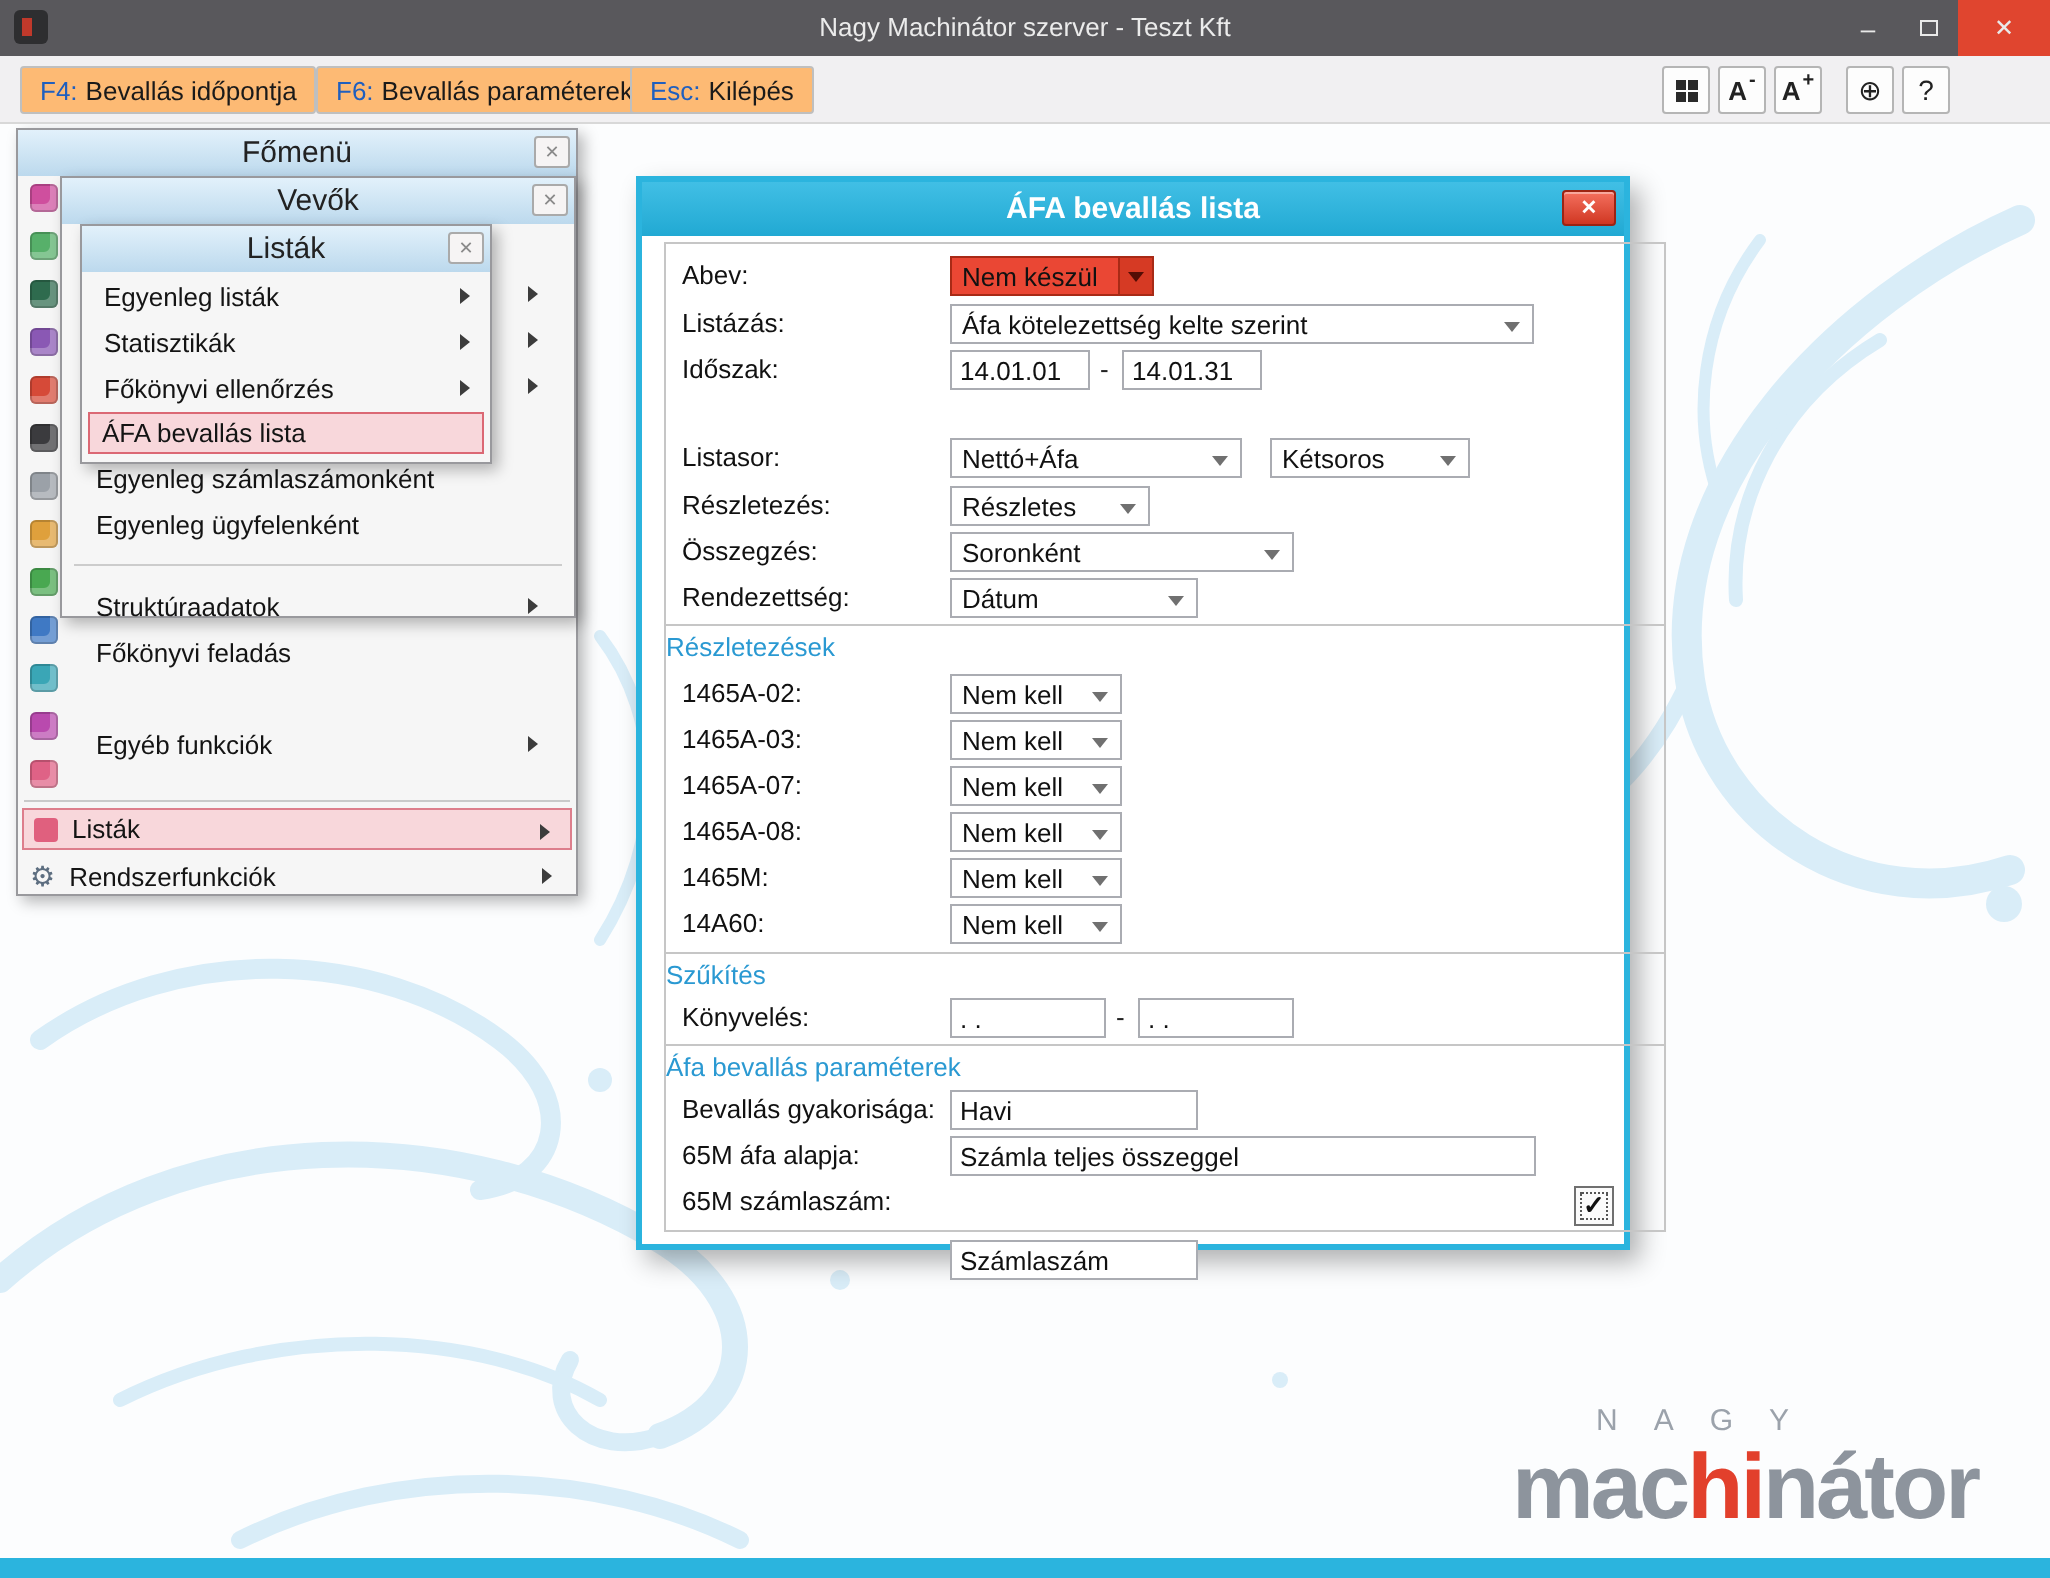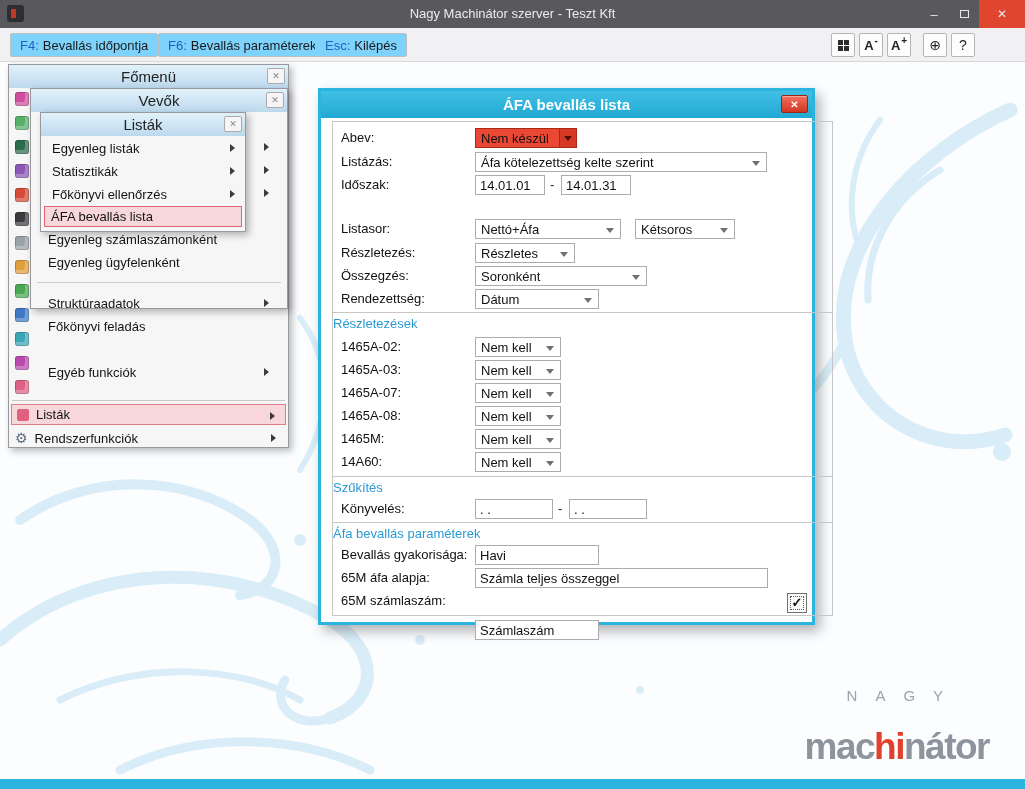--- a/index.html
+++ b/index.html
@@ -11,36 +11,36 @@
   .tb-title { position:absolute; left:0; right:0; top:0; height:28px; line-height:28px; text-align:center; color:#ebebeb; font-size:13px; }
   .tb-controls { position:absolute; right:0; top:0; height:28px; display:flex; }
   .tb-btn { width:30px; height:28px; color:#e9e9e9; font-size:13px; display:flex; align-items:center; justify-content:center; background:transparent; border:none; }
   .maxbox { display:block; width:9px; height:8px; border:1px solid #e9e9e9; }
   .tb-close { width:46px; background:#e0452f; font-size:12px; }
   .app-icon { position:absolute; left:7px; top:5px; width:17px; height:17px; background:#2e2e30; border-radius:3px; }
   .app-icon::after { content:""; position:absolute; left:4px; top:4px; width:5px; height:9px; background:#c0392b; }
 
   
   .toolbar { position:absolute; left:0; top:28px; right:0; height:34px; background:#f1f0f2; border-bottom:1px solid #d8d8d8; z-index:29; }
-  .tbtn { position:absolute; top:5px; height:24px; background:#7dd3fc; border:1px solid #bfbfbf; border-radius:2px; font-size:13px; line-height:21px; padding:0 9px; color:#1a1a1a; font-family:inherit; }
+  .tbtn { position:absolute; top:5px; height:24px; background:#fdba74; border:1px solid #bfbfbf; border-radius:2px; font-size:13px; line-height:21px; padding:0 9px; color:#1a1a1a; font-family:inherit; }
   .tbtn .key { color:#1f5fbf; margin-right:4px; }
   .icon-btns { position:absolute; top:5px; right:50px; display:flex; }
   .ibtn { width:24px; height:24px; background:#fdfdfd; border:1px solid #b5b5b5; border-radius:2px; margin-left:4px; display:flex; align-items:center; justify-content:center; font-size:14px; color:#222; font-family:inherit; position:relative; }
   .ibtn.globe { margin-left:12px; }
   .grid-glyph { width:11px; height:11px; display:grid; grid-template-columns:1fr 1fr; gap:1px; }
   .grid-glyph i { background:#2a2a2a; display:block; }
   .fontbtn .letter { font-size:13px; font-weight:bold; }
   .fontbtn .sign { font-size:10px; font-weight:bold; margin:-9px 0 0 1px; }
 
   
   .bgdecor { position:absolute; left:0; top:0; z-index:0; }
   .bottombar { position:absolute; left:0; right:0; bottom:0; height:10px; background:#2bb4de; z-index:25; }
   .logo { position:absolute; right:36px; bottom:22px; z-index:1; }
   .logo-top { color:#9ba2ab; font-size:15px; letter-spacing:18px; margin-left:42px; }
-  .logo-main { font-size:37px; font-weight:bold; color:#8d949d; letter-spacing:-1.5px; line-height:1.05;margin-top:24px; }
+  .logo-main { font-size:46px; font-weight:bold; color:#8d949d; letter-spacing:-1.5px; line-height:1.05; }
   .logo-main .red { color:#e2402c; }
 
   
   .panel { position:absolute; background:#f6f6f6; border:1px solid #99999d; box-shadow:3px 3px 7px rgba(0,0,0,0.28); }
   .phead { height:23px; background:linear-gradient(#e2f1fb,#bcd9ed); position:relative; display:flex; align-items:center; justify-content:center; font-size:15px; color:#222; }
   .pclose { position:absolute; right:3px; top:3px; width:18px; height:16px; background:#f6f4f4; border:1px solid #aaa; border-radius:2px; font-size:9px; color:#8a8a8a; text-align:center; line-height:13px; font-family:inherit; }
   .mitem { position:absolute; left:2px; right:2px; height:23px; display:flex; align-items:center; font-size:13px; color:#141414; }
   .arrow-r { position:absolute; top:7px; width:0; height:0; border-top:4px solid transparent; border-bottom:4px solid transparent; border-left:5px solid #3c3c3c; }
 
   #fomenu { left:8px; top:64px; width:281px; height:384px; z-index:5; }

